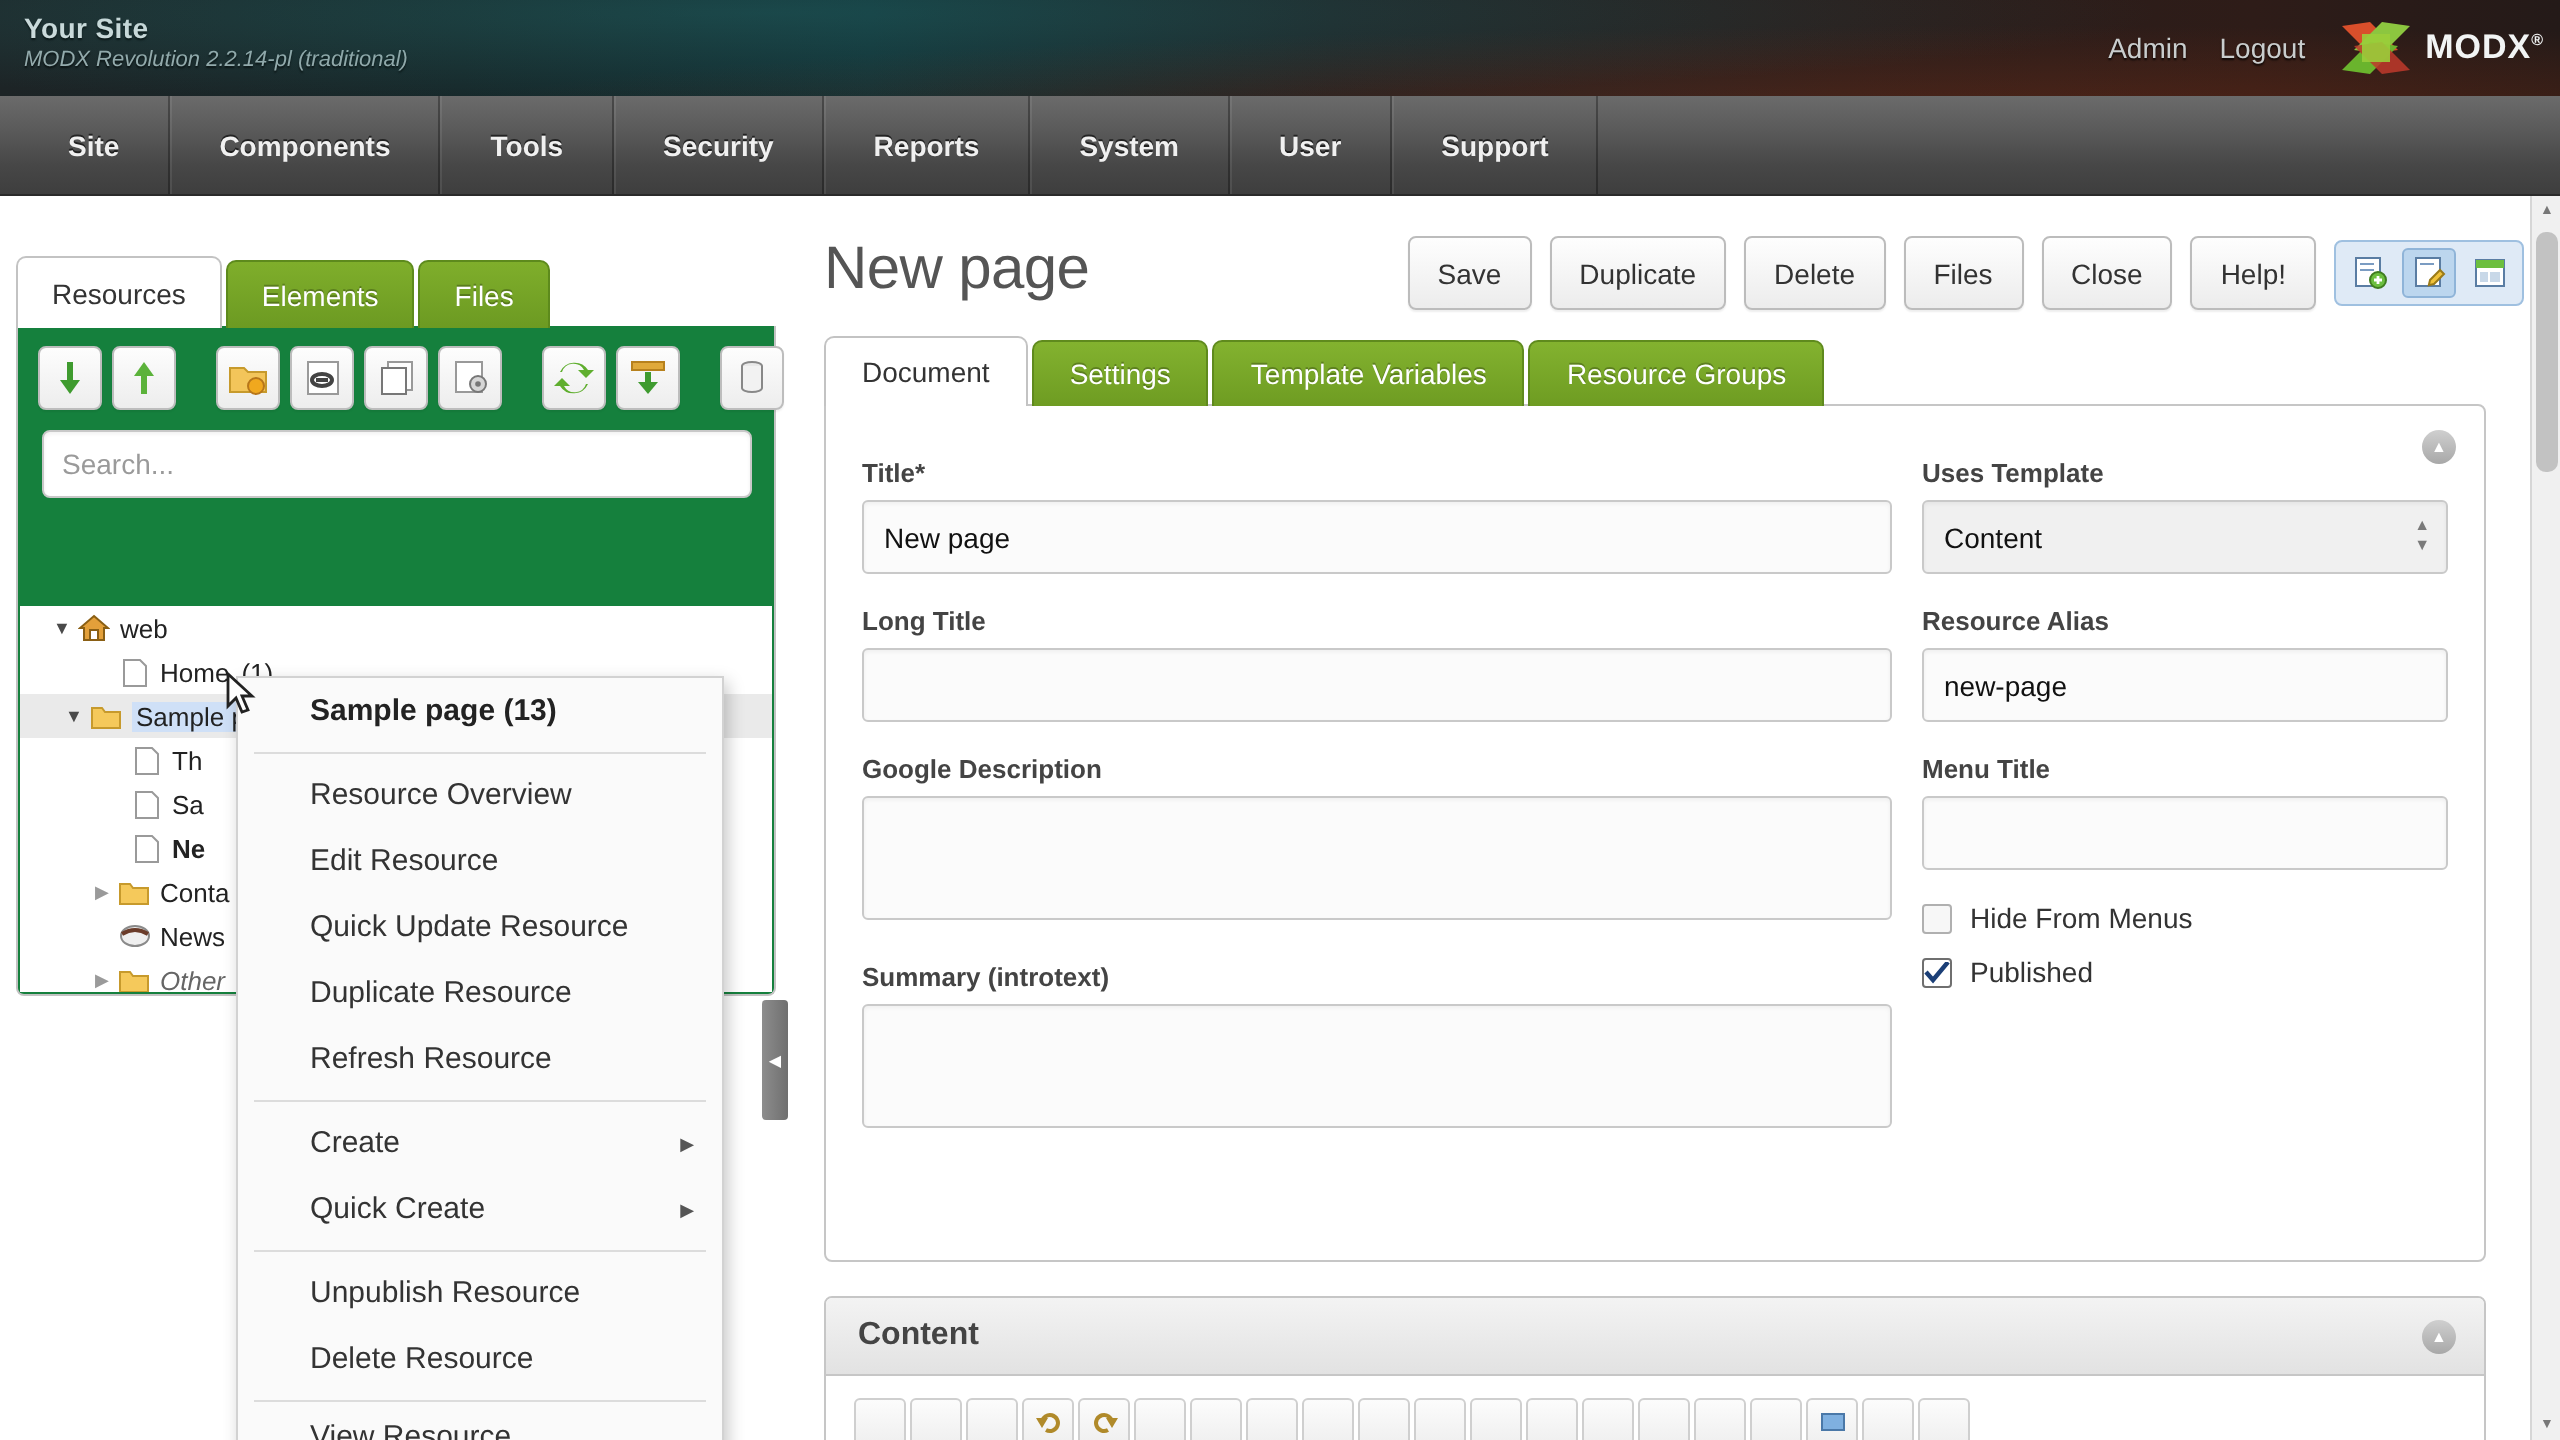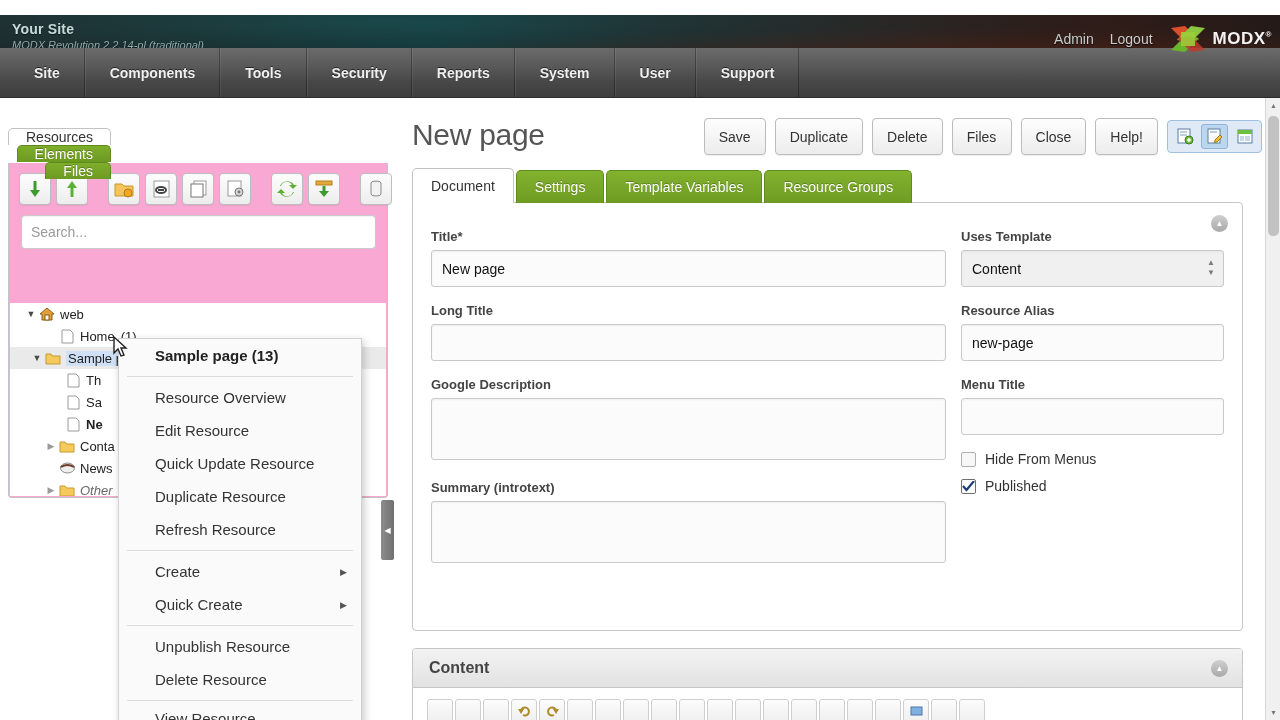--- a/index.html
+++ b/index.html
@@ -6,21 +6,21 @@
   html, body {
     width: 1280px; height: 720px;
     font-family: "Liberation Sans", sans-serif;
     background: #ffffff;
     overflow: hidden;
   }
   #app { position: relative; width: 1280px; height: 720px; background:#fff; }
 
   
   .brandbar {
-    position: absolute; left:0; top:15px; width:1280px; height:64px;
+    position: absolute; left:0; top:0; width:1280px; height:64px;
     background: linear-gradient(90deg,#1d2426 0%, #17282a 18%, #123034 34%, #1e2224 52%, #2a1e1c 72%, #2e1c18 88%, #241a18 100%);
     overflow: hidden;
   }
   .brandbar:after{
     content:""; position:absolute; inset:0;
     background: radial-gradient(ellipse at 30% 10%, rgba(40,120,120,.35) 0%, rgba(0,0,0,0) 55%),
                 radial-gradient(ellipse at 78% 90%, rgba(140,50,20,.35) 0%, rgba(0,0,0,0) 55%);
     pointer-events:none;
   }
   .site-name {
@@ -49,34 +49,34 @@
   }
   .navitem{
     display:flex; align-items:center; padding:0 24px;
     color:#f0f0f0; font-size:14px; font-weight:bold;
     text-shadow:0 -1px 0 rgba(0,0,0,.6);
     border-right:1px solid rgba(0,0,0,.30);
     border-left:1px solid rgba(255,255,255,.08);
     cursor:pointer; white-space:nowrap;
   }
   .navitem:first-child{ border-left:none; margin-left:10px; }
-  .tabstrip{ position:absolute; left:8px; top:128px; height:36px; display:flex; align-items:flex-end; z-index:4;flex-direction:column; }
+  .tabstrip{ position:absolute; left:8px; top:128px; height:36px; display:flex; align-items:flex-end; z-index:4; }
   .ltab{
     height:34px; padding:0 17px; display:flex; align-items:center;
     font-size:14px; border:1px solid #c3c3c3; border-bottom:none;
     border-radius:5px 5px 0 0; cursor:pointer; margin-right:2px;
   }
   .ltab.active{ background:#fff; color:#333; height:36px; }
   .ltab.green{
     background: linear-gradient(180deg,#7fae2b 0%, #6c9a22 100%);
     color:#fff; border-color:#5d8a1c; text-shadow:0 -1px 0 rgba(0,0,0,.25);
   }
 
   .treebody{ position:absolute; left:8px; top:163px; width:380px; height:335px;
-             background:#f9a8d4; border:1px solid #c3c3c3; border-top:none; border-radius:0 0 4px 4px; }
+             background:#15803d; border:1px solid #c3c3c3; border-top:none; border-radius:0 0 4px 4px; }
 
   .tbar{ position:absolute; left:10px; top:10px; display:flex; align-items:center; gap:5px; }
   .tbtn{
     width:32px; height:32px; border:1px solid #bdbdbd; border-radius:4px;
     background: linear-gradient(180deg,#fdfdfd 0%, #ededed 100%);
     display:flex; align-items:center; justify-content:center; cursor:pointer;
     box-shadow:0 1px 1px rgba(0,0,0,.06);
   }
   .tbar .gap{ width:10px; }
 

